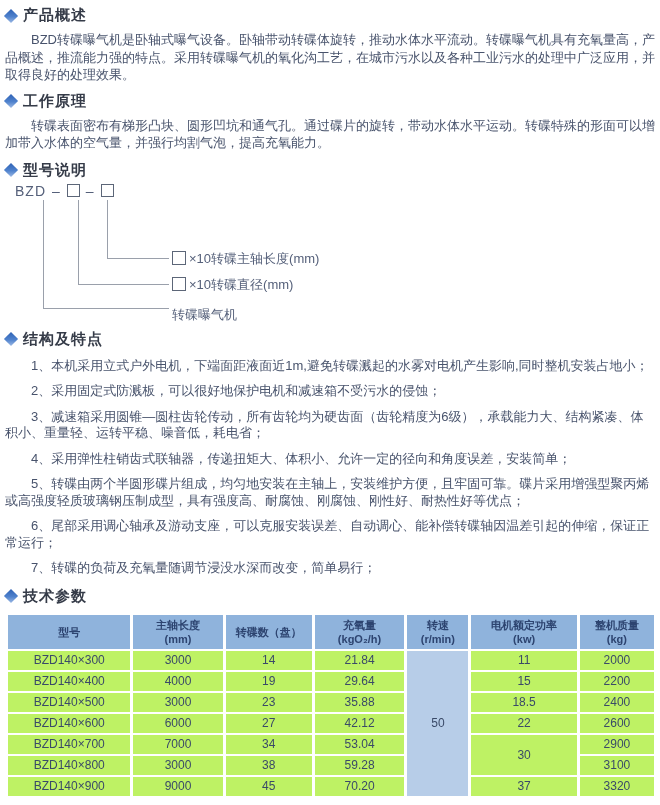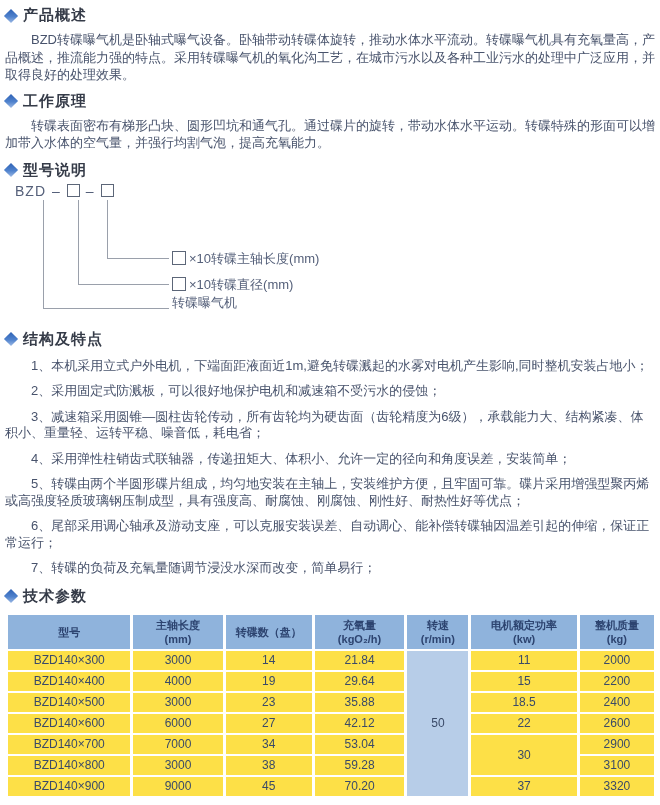--- a/index.html
+++ b/index.html
@@ -46,35 +46,35 @@
   }
   .connector{position:absolute;border-left:1px solid #9aa0ab;border-bottom:1px solid #9aa0ab;}
   .c-name {left:38px; top:17px; width:125px; height:108px;}
   .c-diam {left:73px; top:17px; width:90px;  height:84px;}
   .c-shaft{left:102px;top:17px; width:61px;  height:58px;}
   .dlabel{
     position:absolute;left:167px;font-size:13px;color:#55607a;
     white-space:nowrap;
   }
   .dlabel .sq{width:12px;height:12px;margin-right:3px;vertical-align:-2px;}
-  .lbl-shaft{top:67px;} .lbl-diam{top:93px;} .lbl-name{top:111px;}
+  .lbl-shaft{top:67px;} .lbl-diam{top:93px;} .lbl-name{top:123px;}
 
   
   table.specs{
     width:652px;margin:7px auto 0 auto;
     border-collapse:separate;border-spacing:3px 2px;
     table-layout:fixed;background:#ffffff;
   }
   table.specs th{
     background:#8fb3dc;color:#2d4470;font-weight:bold;
     font-size:11px;line-height:14px;padding:3px 0;height:28px;
     text-align:center;letter-spacing:0;
   }
   table.specs td{
-    background:#fde047;color:#3a4a68;font-size:12px;
+    background:#bef264;color:#3a4a68;font-size:12px;
     text-align:center;height:19px;padding:0;
   }
   table.specs td.speed-cell{background:#b7cde8;}
   .unit-line{display:block;font-weight:bold;}
 </style>
 </head>
 <body>
 
 <div class="page">
 

